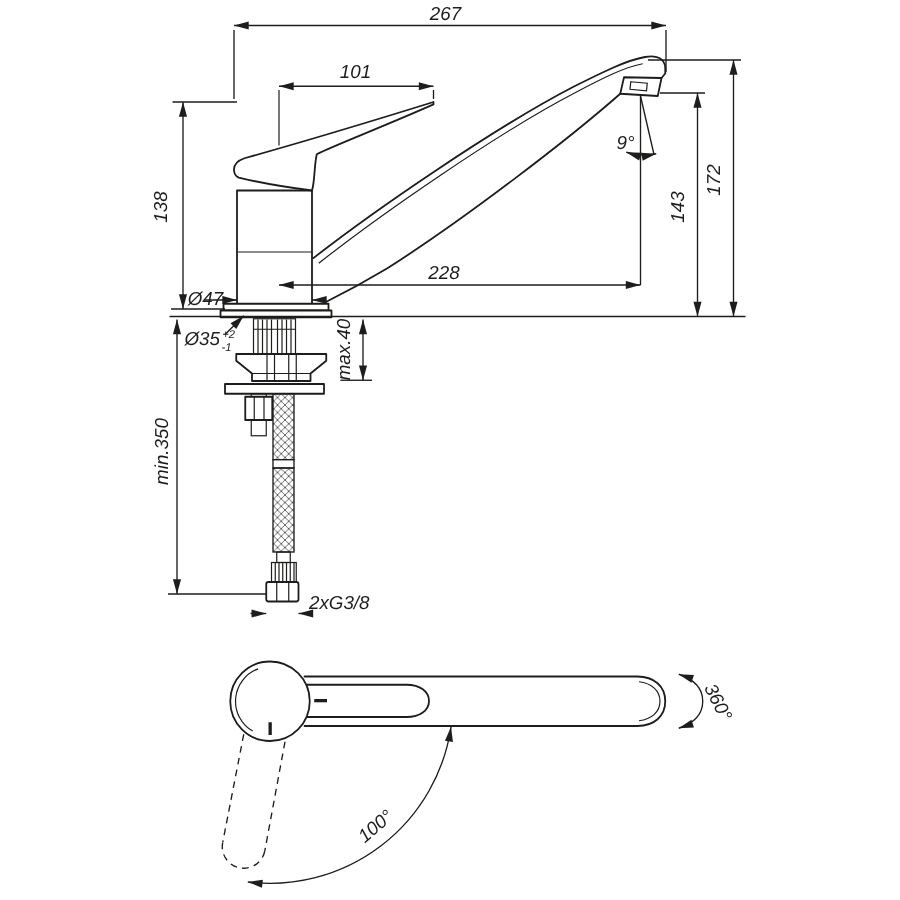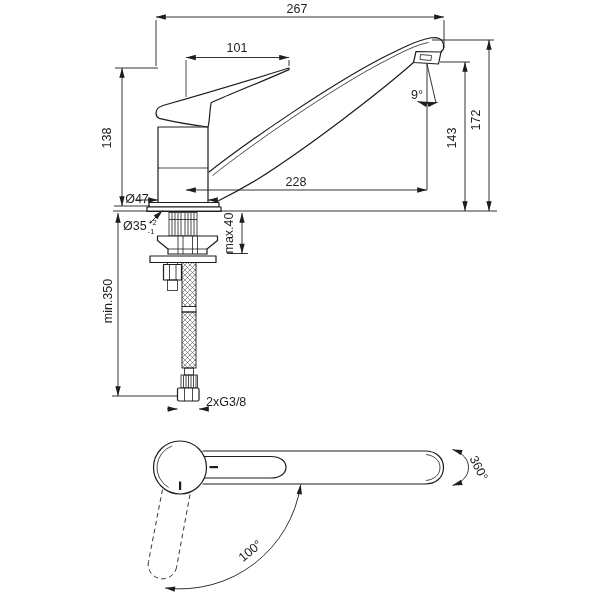--- a/index.html
+++ b/index.html
@@ -1,16 +1,16 @@
 <!DOCTYPE html>
 <html><head>
 <meta charset="utf-8">
 <style>
   html,body{margin:0;padding:0;background:#ffffff;}
-  .page{width:555px;height:600px;background:#ffffff;position:relative;overflow:hidden;}
+  .page{width:555px;height:600px;background:#ffffff;position:relative;overflow:hidden;font-style:italic;}
   svg{display:block;}
   svg text{
     font-family:"Liberation Sans","DejaVu Sans",sans-serif;
     font-size:12.5px;
     fill:#1d1d1b;
   }
   svg .tol{font-size:7.5px;}
   .outline{stroke:#1d1d1b;stroke-width:1.2;fill:none;stroke-linejoin:round;stroke-linecap:round;}
   .outlinef{stroke:#1d1d1b;stroke-width:1.2;fill:#ffffff;stroke-linejoin:round;stroke-linecap:round;}
   .thin{stroke:#1d1d1b;stroke-width:0.8;fill:none;}

